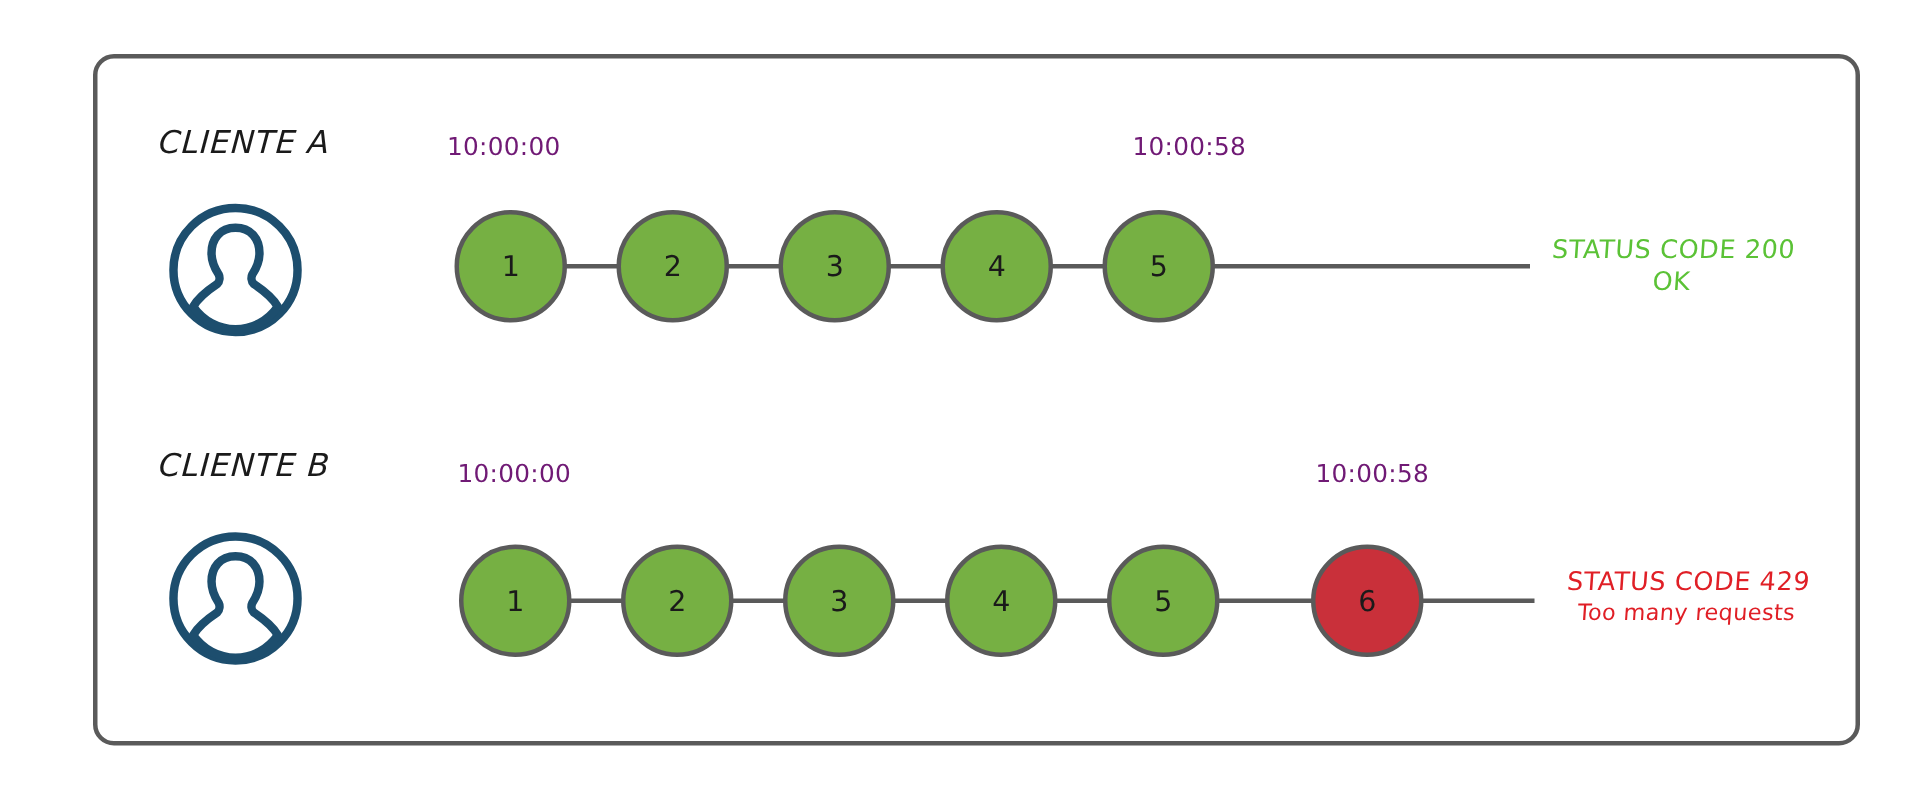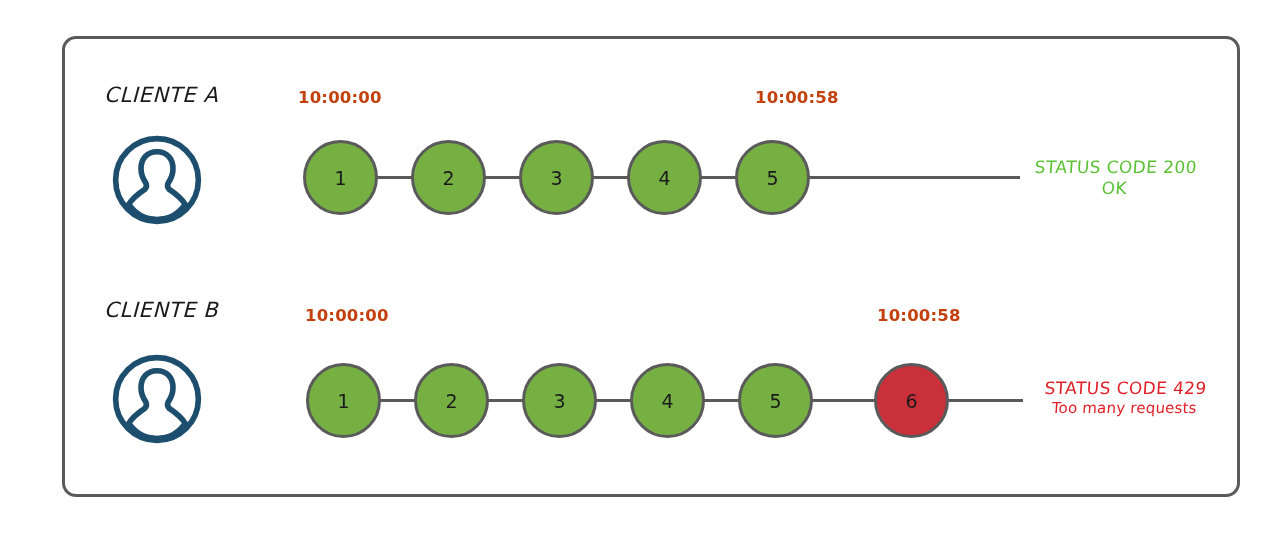--- a/index.html
+++ b/index.html
@@ -53,22 +53,22 @@
     color: #1a1a1a;
     white-space: nowrap;
     transform: skewX(-4deg);
   }
 
   
   .timestamp {
     position: absolute;
     font-family: "DejaVu Sans", sans-serif;
     font-size: 16.5px;
-    font-weight: bold;
-    color: #c2410c;
+    font-weight: normal;
+    color: #701a75;
     white-space: nowrap;
     letter-spacing: 0.2px;
   }
 
   
   .avatar {
     position: absolute;
     width: 94px;
     height: 94px;
   }

